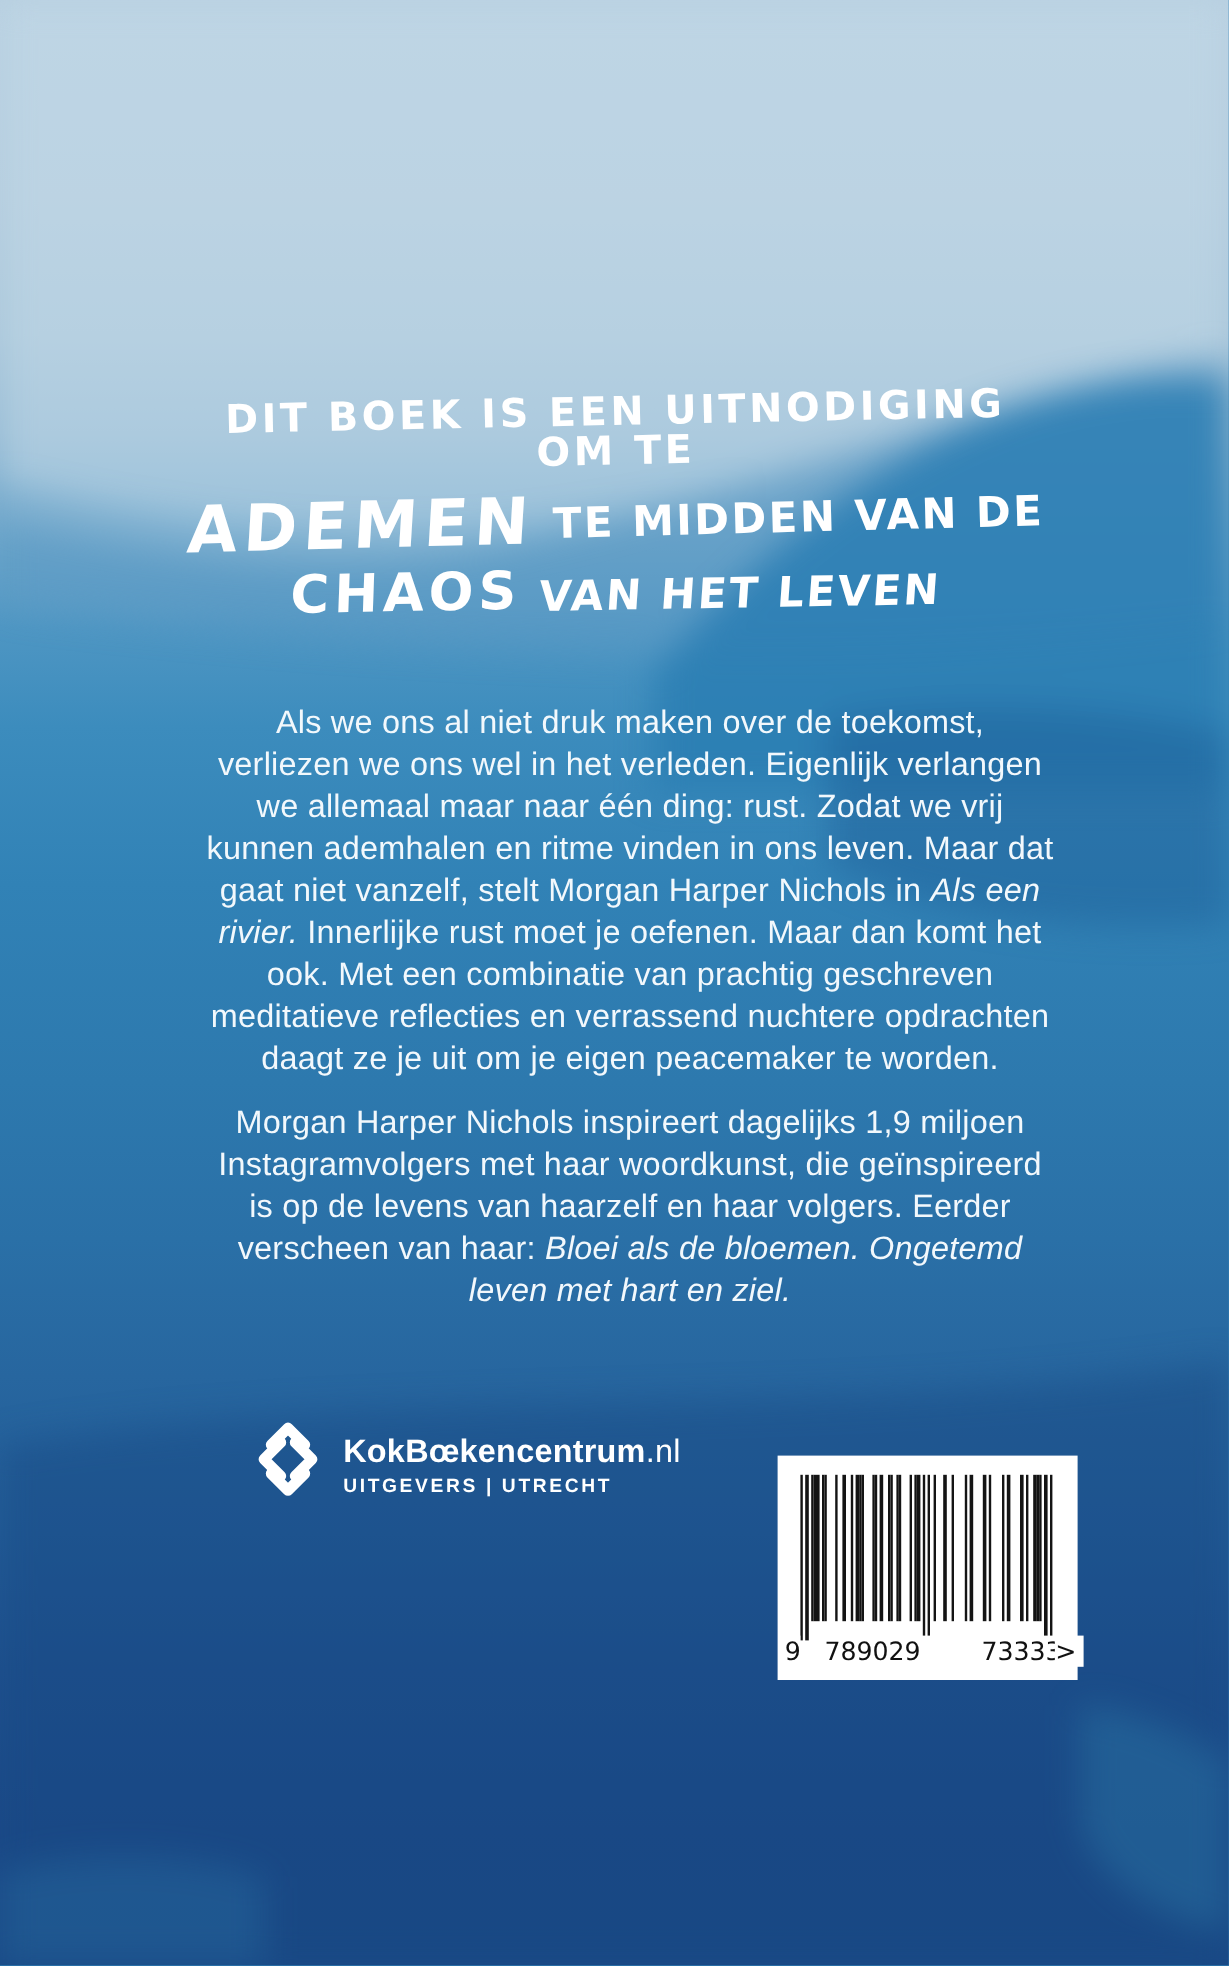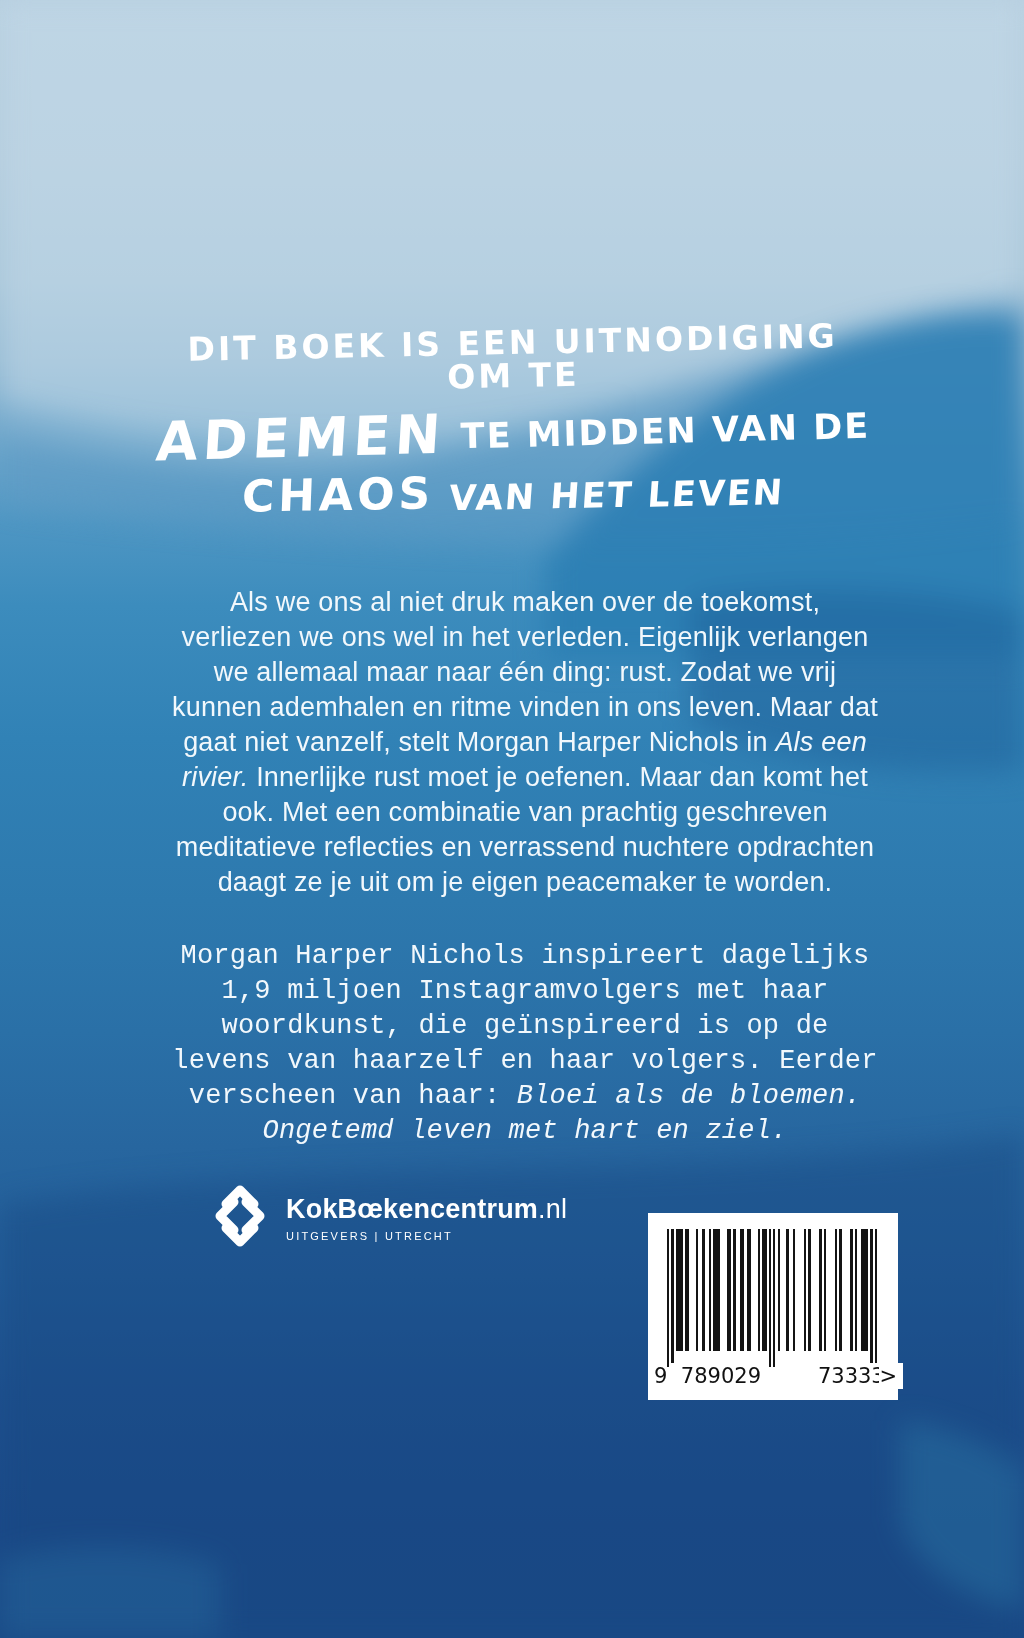--- a/index.html
+++ b/index.html
@@ -31,41 +31,41 @@
   .tag-mid{font-size:44px;letter-spacing:4px;display:inline-block;transform:skewX(-3deg);vertical-align:-2px;}
   .tag-small{font-size:35px;letter-spacing:2px;display:inline-block;margin-left:10px;}
   
   .para{
     position:absolute;left:172px;width:706px;
     text-align:center;color:#f2f8fc;
     font-size:27px;line-height:35px;letter-spacing:.2px;
   }
   .para .it{font-style:italic;}
   .p1{top:558px;}
-  .p2{top:912px;font-family:Liberation Mono, monospace;}
+  .p2{top:891px;}
   
   .publisher{position:absolute;left:208px;top:1172px;display:flex;align-items:flex-start;color:#fff;}
   .pub-icon{width:64px;height:72px;margin-right:14px;margin-top:8px;}
   .pub-text{display:flex;flex-direction:column;}
   .pub-name{font-size:27px;font-weight:700;letter-spacing:.2px;line-height:1;margin-top:24px;text-align:right;}
   .pub-name .suffix{font-weight:400;}
-  .pub-sub{font-size:11px;font-weight:400;letter-spacing:2.2px;margin-top:7px;}
+  .pub-sub{font-size:16px;font-weight:700;letter-spacing:2.2px;margin-top:7px;}
   
   .barcode-box{
     position:absolute;left:648px;top:1213px;width:250px;height:187px;
     background:#ffffff;
   }
   .bars{position:absolute;left:19px;top:16px;width:210px;height:140px;}
   .bar{position:absolute;top:0;width:2.3px;height:122px;background:#141414;}
   .bar.guard{height:138px;}
   .bc-digits{position:absolute;left:0;top:150px;width:250px;height:30px;
     font-family:"DejaVu Sans",sans-serif;font-size:21px;color:#111;}
   .bc-digits span{position:absolute;background:#fff;line-height:26px;}
   .d-lead{left:6px;}
-  .d-left{left:23px;width:90px;text-align:right;}
+  .d-left{left:39px;width:90px;text-align:left;}
   .d-right{left:137px;width:90px;text-align:center;margin-left:28px;}
   .d-arrow{right:1px;}
 </style>
 </head>
 <body>
 
 <div class="bg"></div>
 <svg class="waves" width="1024" height="1638" viewBox="0 0 1024 1638" aria-hidden="true">
   <path d="M0,0 H1024 V295 C980,300 930,312 860,332 C700,372 600,418 420,456 C300,481 180,472 0,432 Z" fill="#c6dbe9" opacity="0.50"></path>
   <path d="M0,402 C120,432 260,452 400,442 C560,427 660,392 780,352 C880,320 960,302 1024,297 L1024,520 C700,562 300,542 0,502 Z" fill="#5f9cc5" opacity="0.50"></path>

